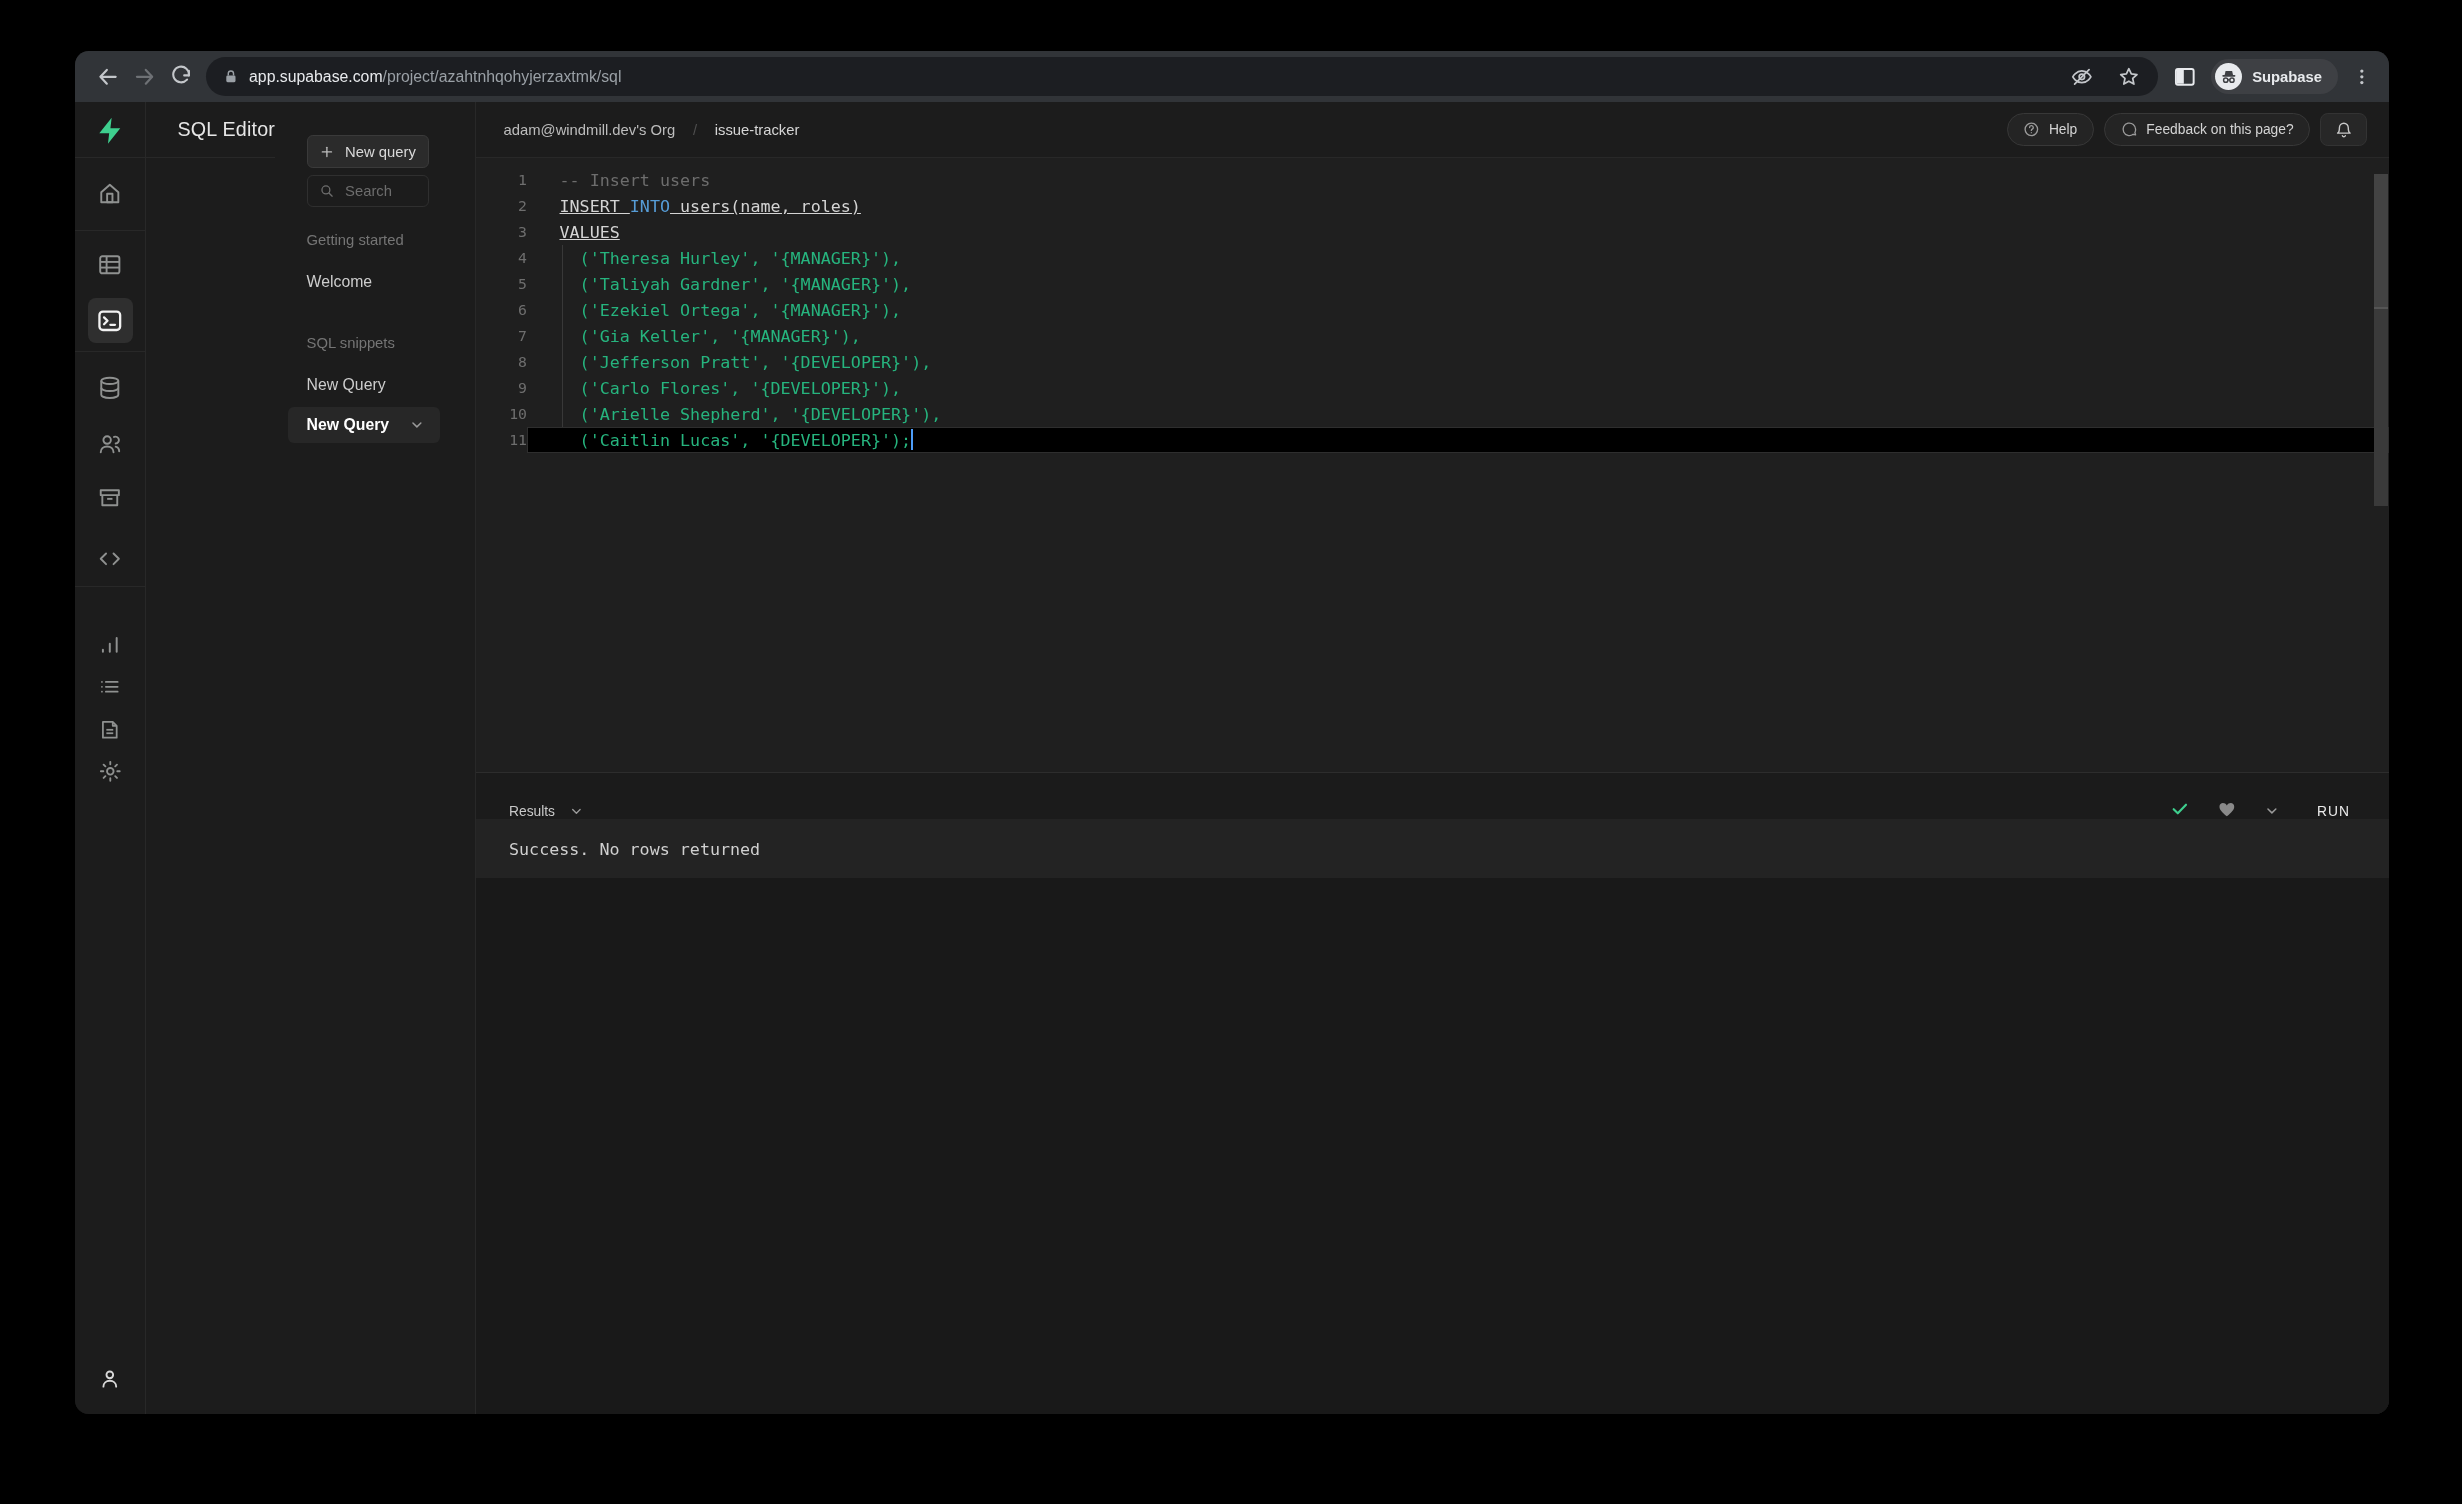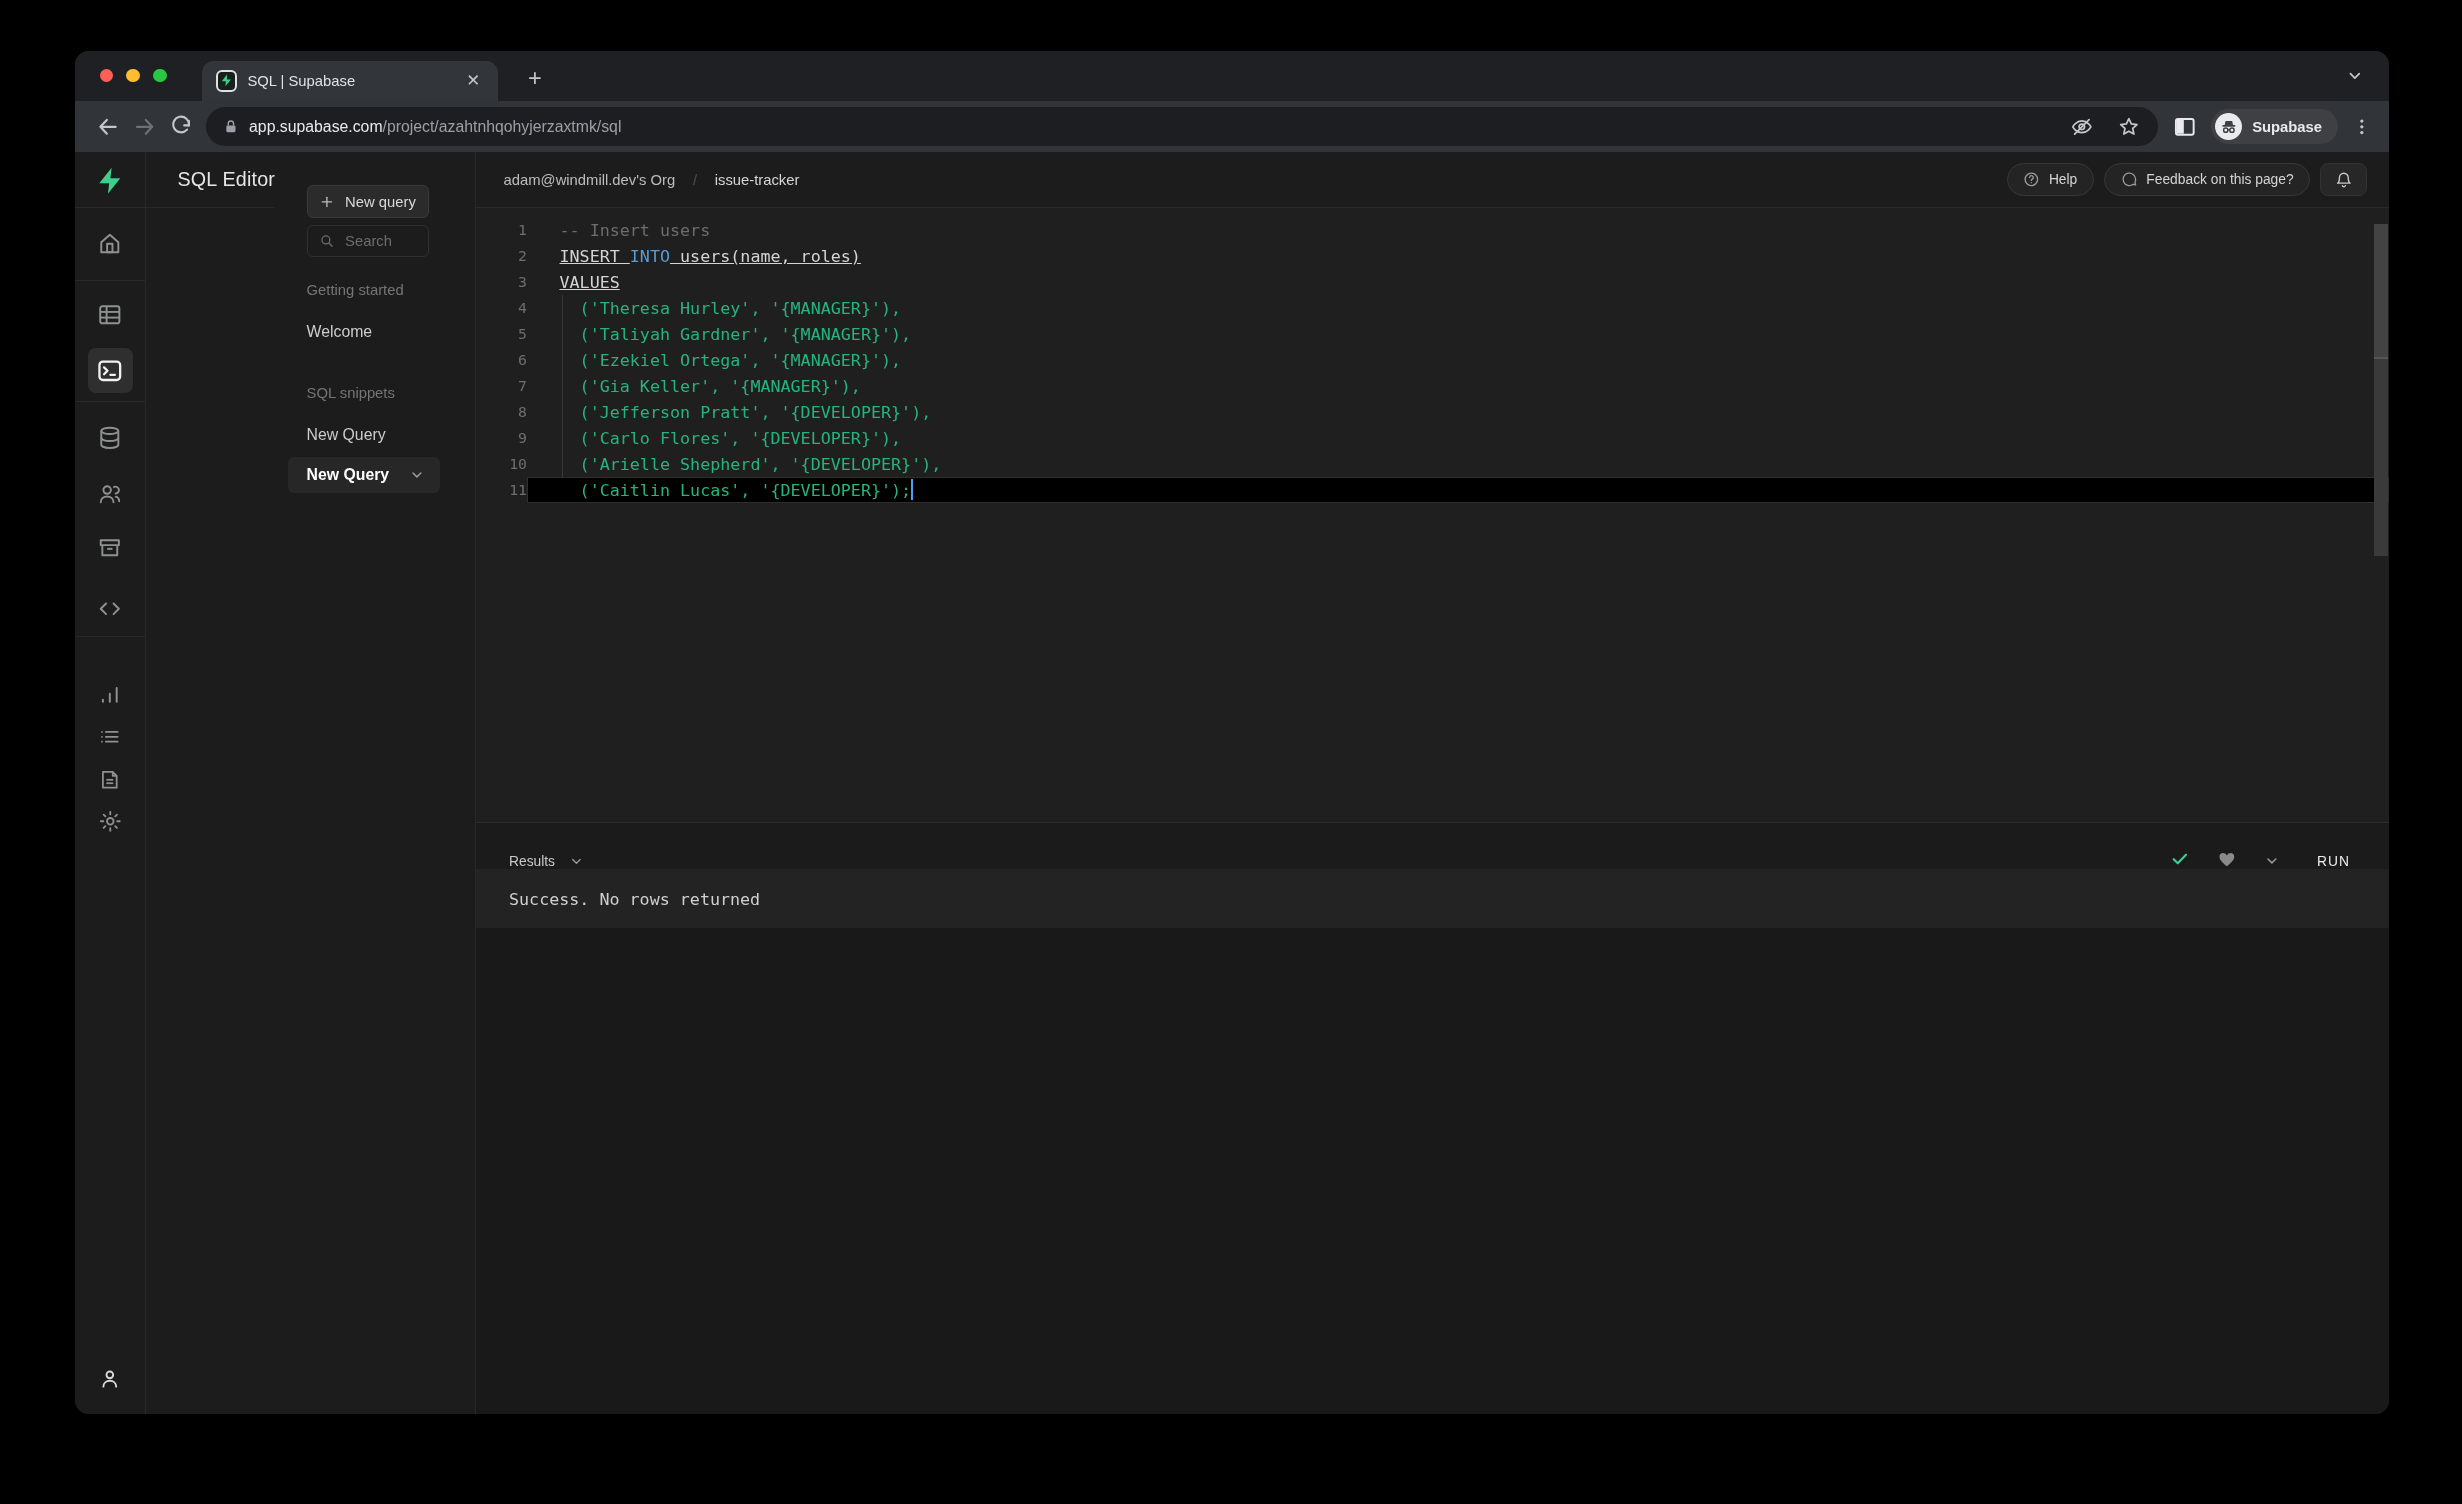--- a/index.html
+++ b/index.html
@@ -102,42 +102,20 @@
     font-family:"DejaVu Sans Mono", monospace; font-size:16.7px; color:#d0d0d0; flex:none; }
   .results-empty { flex:1; background:#191919; }
 
   svg { display:block; }
 </style>
 </head>
 <body>
 
 <div class="window">
 
-  <div class="tabstrip">
-    <div class="lights">
-      <div class="light r"></div>
-      <div class="light y"></div>
-      <div class="light g"></div>
-    </div>
-    <div class="tab">
-      <span class="favicon">
-        <svg width="12.8" height="12.8" viewBox="0 0 24 24">
-            <path d="M13 1 L3.5 13.5 h7.5 l-1 9.5 L20.5 10.5 h-7.5 z" fill="#3ecf8e"></path>
-          </svg>
-      </span>
-      <span class="tab-title">SQL | Supabase</span>
-      <span class="tab-close">✕</span>
-    </div>
-    <div class="newtab">+</div>
-    <div class="tabsearch">
-      <svg width="17.7" height="17.7" viewBox="0 0 24 24" fill="none" stroke="#c3c6ca" stroke-width="2.4" stroke-linecap="round" stroke-linejoin="round">
-          <polyline points="6 9 12 15 18 9"></polyline>
-        </svg>
-    </div>
-  </div>
 
   <div class="toolbar">
     <div class="navbtn">
       <svg width="23.6" height="23.6" viewBox="0 0 24 24" fill="none" stroke="#c3c6ca" stroke-width="2.2" stroke-linecap="round" stroke-linejoin="round">
           <line x1="20" y1="12" x2="5" y2="12"></line>
           <polyline points="11 5 4.5 12 11 19"></polyline>
         </svg>
     </div>
     <div class="navbtn">
       <svg width="23.6" height="23.6" viewBox="0 0 24 24" fill="none" stroke="#6e7175" stroke-width="2.2" stroke-linecap="round" stroke-linejoin="round">

